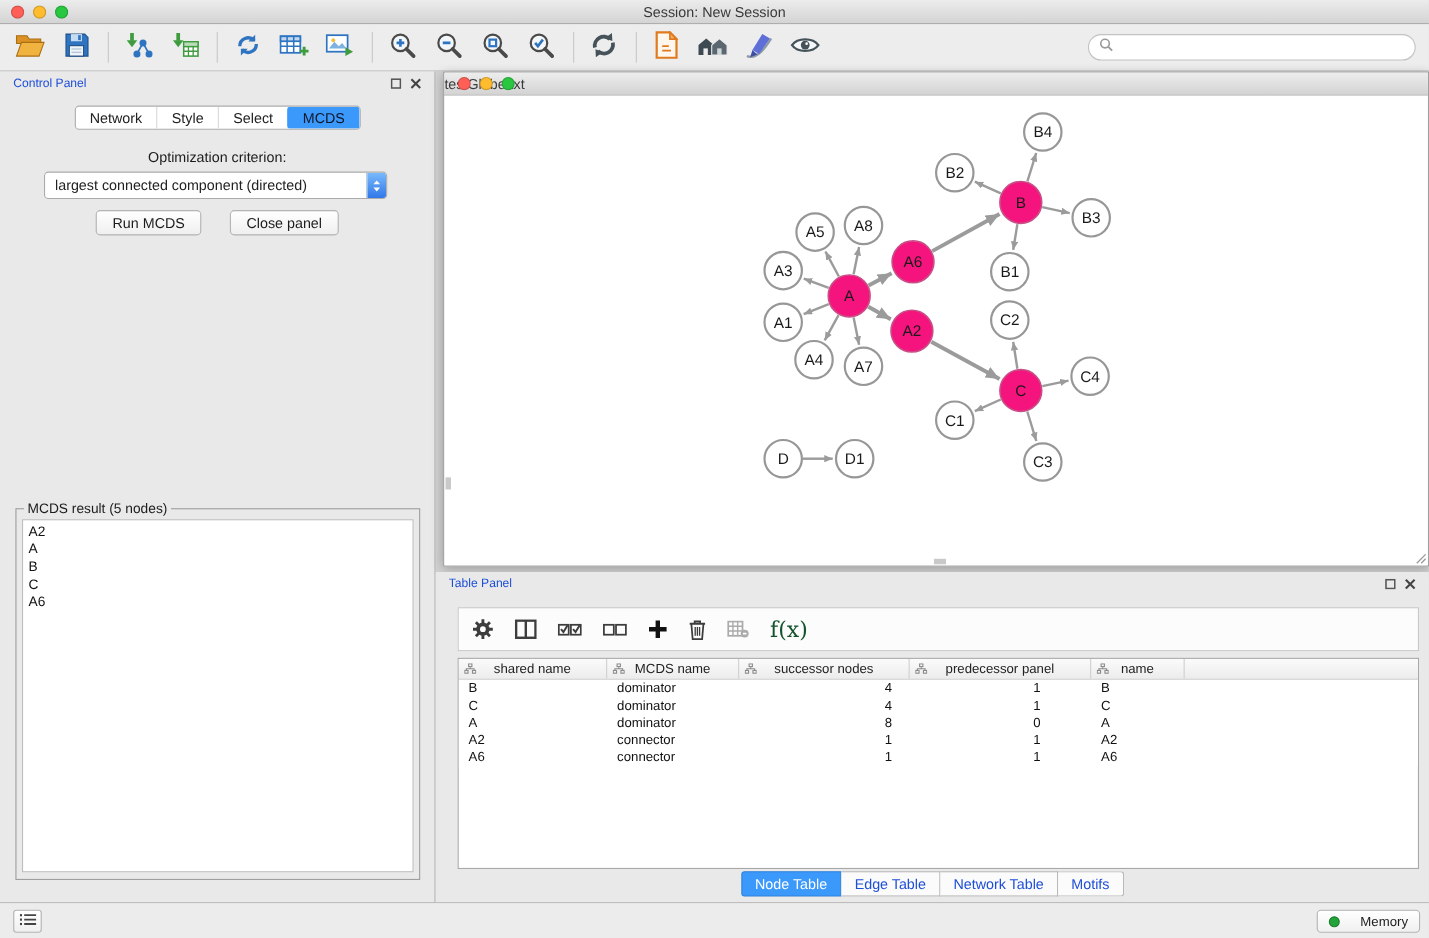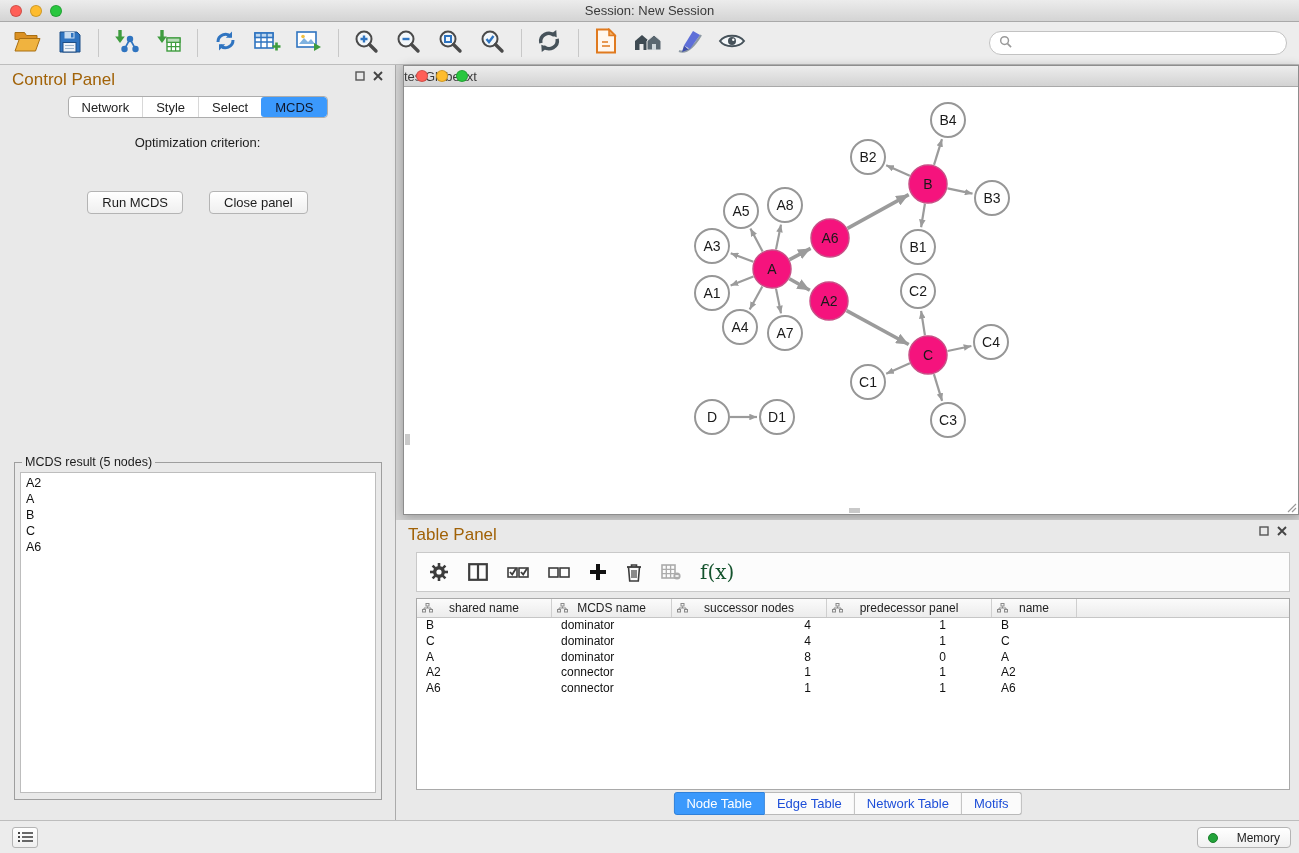--- a/index.html
+++ b/index.html
@@ -16,21 +16,21 @@
   
   .toolbar{position:absolute;top:22px;left:0;right:0;height:43px;background:#EDEDED;border-bottom:1px solid #BDBDBD;display:flex;align-items:center;padding:0 10px}
   .tbtn{height:36px;min-width:34px;display:flex;align-items:center;justify-content:center;margin-right:8px;border-radius:4px}
   .tsep{width:1px;height:28px;background:#C8C8C8;margin:0 10px 0 4px}
   .search-wrap{margin-left:auto;width:298px;height:24px;border:1px solid #C2C2C2;border-radius:12px;background:#fff;display:flex;align-items:center;padding:0 9px;gap:6px;margin-right:2px}
   .search-input{border:none;outline:none;flex:1;font-size:12px;background:transparent;font-family:"Liberation Sans",sans-serif}
 
   
   .control-panel{position:absolute;left:0;top:65px;width:396px;height:755px;background:#E9E9E9;border-right:1px solid #ABABAB}
   .panel-head{position:relative;height:24px}
-  .panel-title{position:absolute;left:12px;top:5px;font-size:17px;color:#a16207}
+  .panel-title{position:absolute;left:12px;top:5px;font-size:11px;color:#1d4ed8}
   .panel-ico{position:absolute;top:6px;line-height:0;cursor:default}
   .panel-ico.float{right:30px}
   .panel-ico.close{right:12px}
   .ctabs{position:absolute;top:31px;left:50%;transform:translateX(-50%);display:flex;border:1px solid #ADADAD;border-radius:4px;background:#fff;height:22px;overflow:hidden}
   .ctab{padding:2px 13px;font-size:13px;line-height:17px;color:#222;border-left:1px solid #D8D8D8;white-space:nowrap}
   .ctab:first-child{border-left:none}
   .ctab.active{background:#3B99FC;color:#0f172a;border-radius:3px;border-left-color:transparent}
   .opt-label{position:absolute;top:70px;left:0;width:100%;text-align:center;font-size:13px;color:#1c1c1c}
   .dropdown{position:absolute;top:91px;left:40px;width:312px;height:25px;background:#fff;border:1px solid #ABABAB;border-radius:4px;display:flex;align-items:center;overflow:hidden}
   .dd-text{flex:1;font-size:13px;padding:0 9px;white-space:nowrap;overflow:hidden}
@@ -243,20 +243,29 @@
           <path d="M1 1l8 8M9 1l-8 8" stroke="#444" stroke-width="1.9"></path>
         </svg></span>
   </div>
   <div class="ctabs">
       <div class="ctab">Network</div>
       <div class="ctab">Style</div>
       <div class="ctab">Select</div>
       <div class="ctab active">MCDS</div>
     </div>
   <div class="opt-label">Optimization criterion:</div>
+  <div class="dropdown">
+    <span class="dd-text">largest connected component (directed)</span>
+    <span class="dd-btn">
+        <svg width="9" height="14" viewBox="0 0 9 14">
+          <path d="M1.5 5.5L4.5 2l3 3.5z" fill="#fff"></path>
+          <path d="M1.5 8.5l3 3.5 3-3.5z" fill="#fff"></path>
+        </svg>
+      </span>
+  </div>
   <div class="btn-row">
     <button class="aqua-btn">Run MCDS</button>
     <button class="aqua-btn">Close panel</button>
   </div>
   <fieldset class="result-box">
     <legend>MCDS result (5 nodes)</legend>
     <div class="result-list">
         <div class="result-item">A2</div>
         <div class="result-item">A</div>
         <div class="result-item">B</div>

